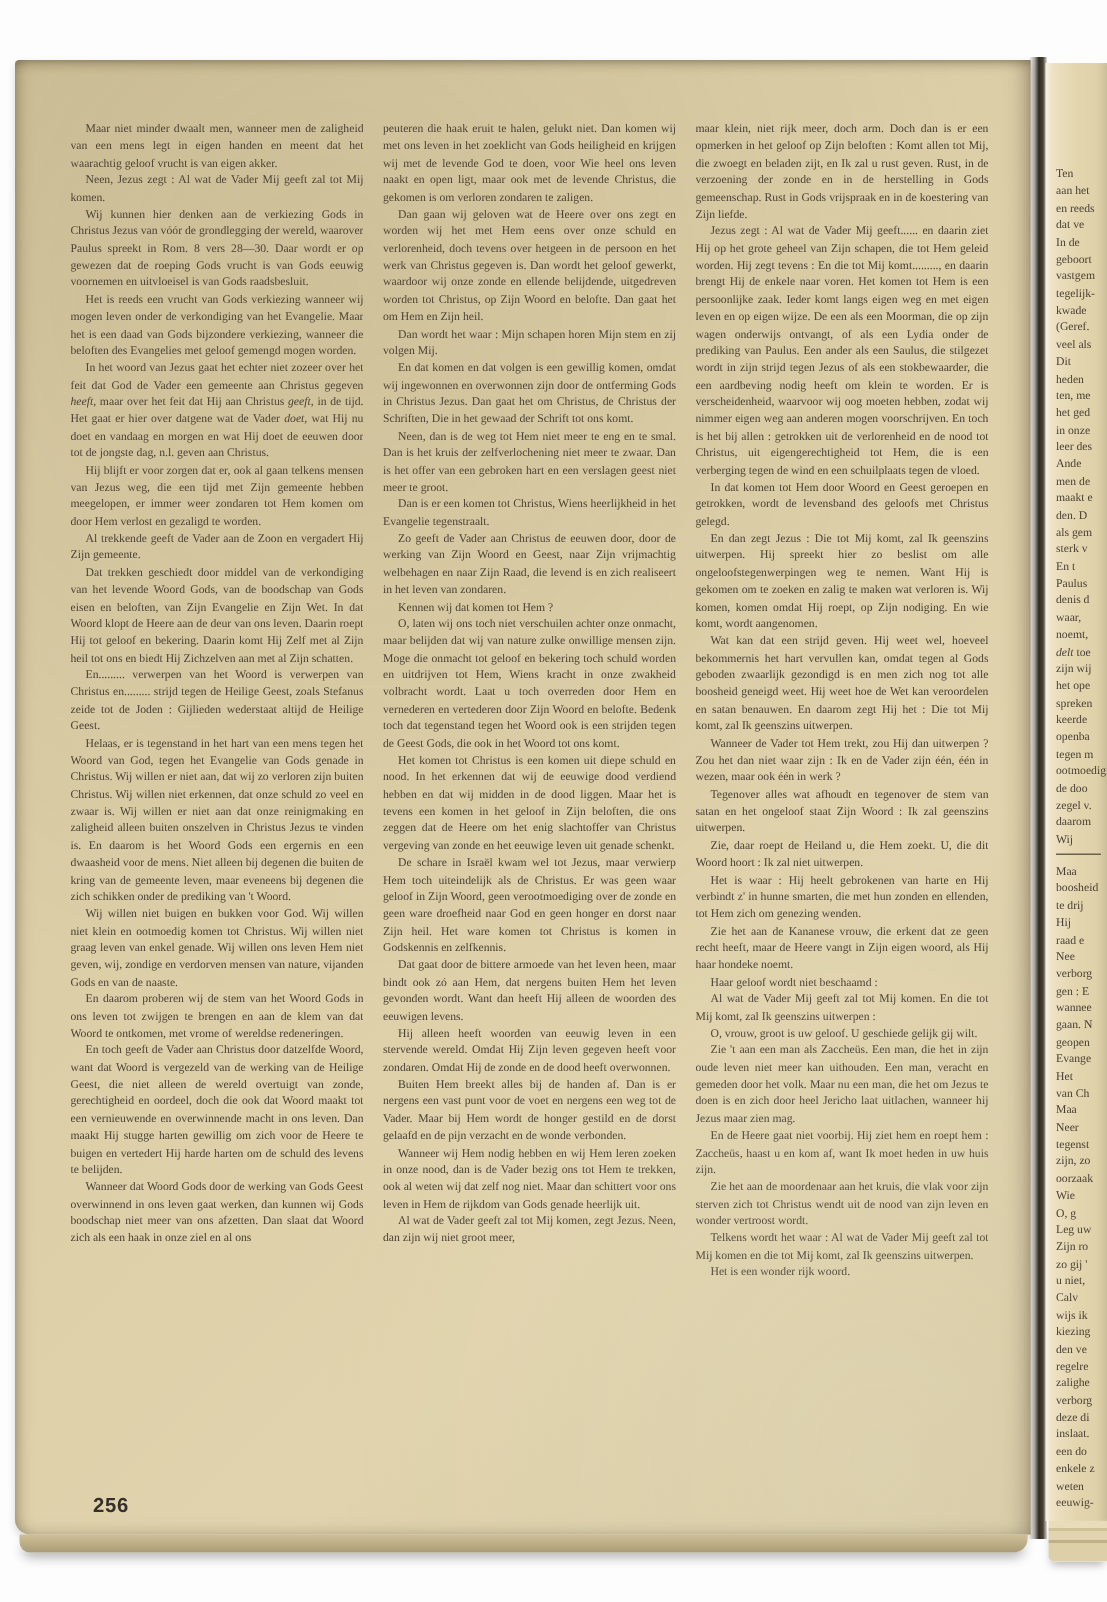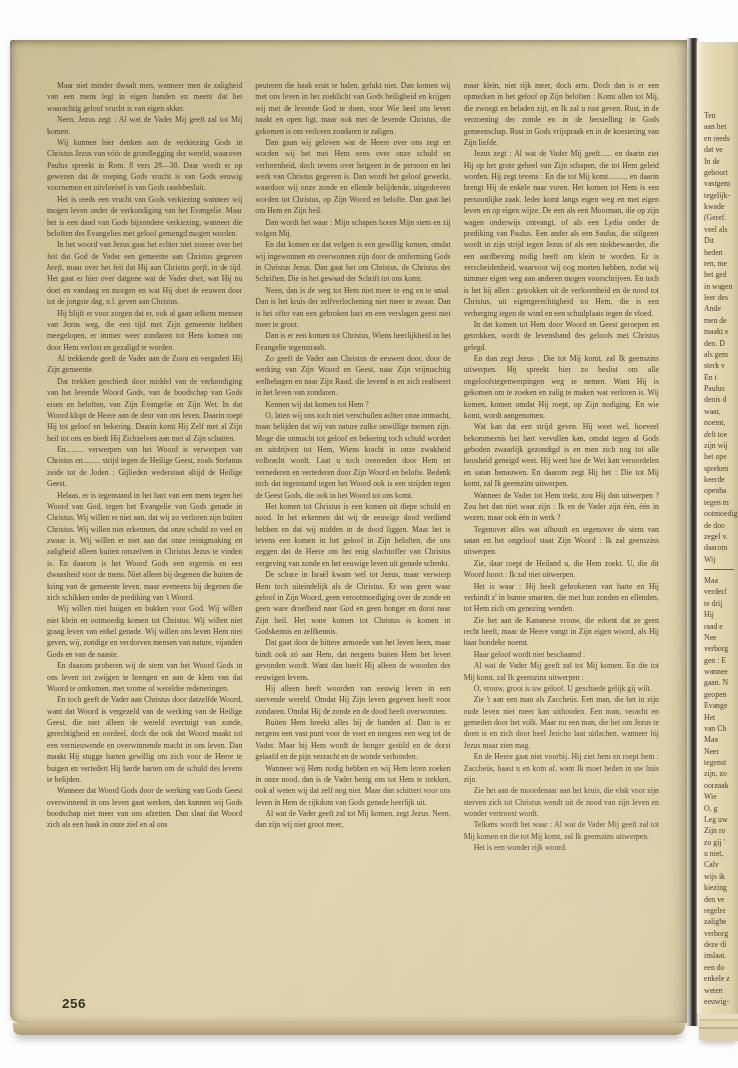--- a/index.html
+++ b/index.html
@@ -161,21 +161,21 @@
           <p class="frag">geboort</p>
           <p class="frag">vastgem</p>
           <p class="frag">tegelijk-</p>
           <p class="frag">kwade</p>
           <p class="frag">(Geref.</p>
           <p class="frag">veel als</p>
           <p class="frag">Dit</p>
           <p class="frag">heden</p>
           <p class="frag">ten, me</p>
           <p class="frag">het ged</p>
-          <p class="frag">in wagen</p>
+          <p class="frag">in onze</p>
           <p class="frag">leer des</p>
           <p class="frag">Ande</p>
           <p class="frag">men de</p>
           <p class="frag">maakt e</p>
           <p class="frag">den. D</p>
           <p class="frag">als gem</p>
           <p class="frag">sterk v</p>
           <p class="frag">En t</p>
           <p class="frag">Paulus</p>
           <p class="frag">denis d</p>
@@ -190,21 +190,21 @@
           <p class="frag">tegen m</p>
           <p class="frag">ootmoedig</p>
           <p class="frag">de doo</p>
           <p class="frag">zegel v.</p>
           <p class="frag">daarom</p>
           <p class="frag">Wij</p>
         </div>
       <div class="rule"></div>
       <div>
           <p class="frag">Maa</p>
-          <p class="frag">verderf</p>
+          <p class="frag">boosheid</p>
           <p class="frag">te drij</p>
           <p class="frag">Hij</p>
           <p class="frag">raad e</p>
           <p class="frag">Nee</p>
           <p class="frag">verborg</p>
           <p class="frag">gen : E</p>
           <p class="frag">wannee</p>
           <p class="frag">gaan. N</p>
           <p class="frag">geopen</p>
           <p class="frag">Evange</p>

